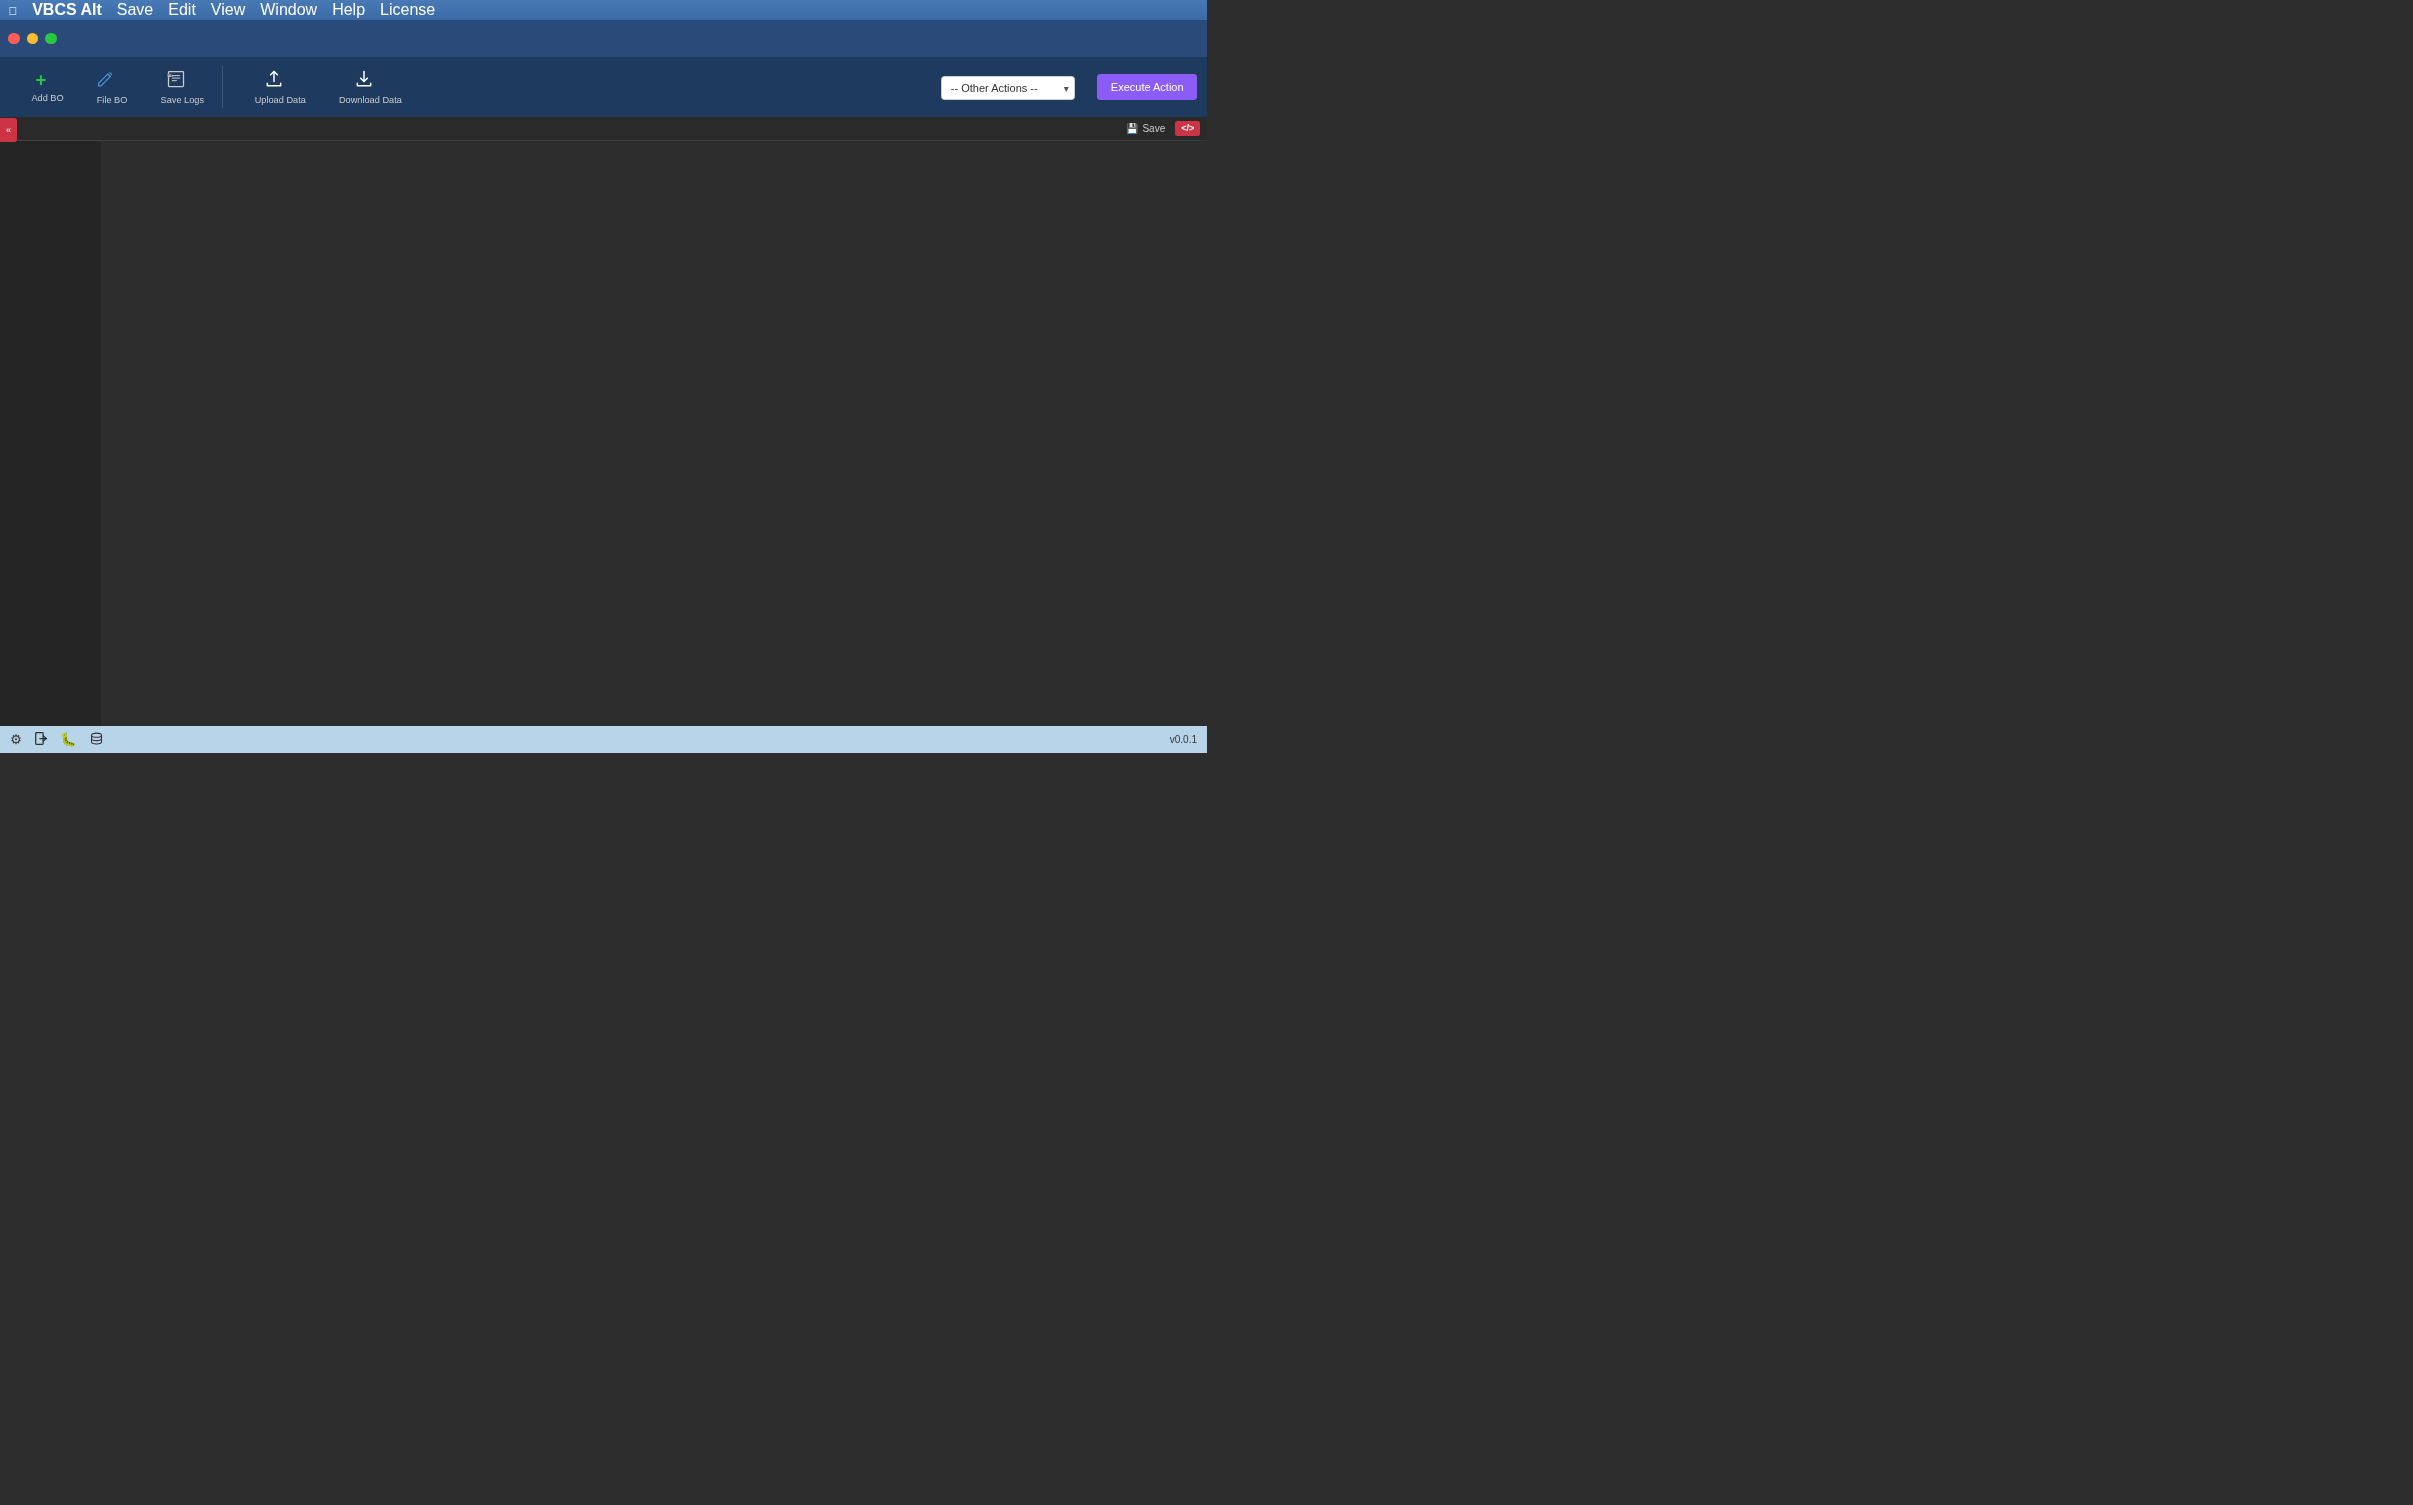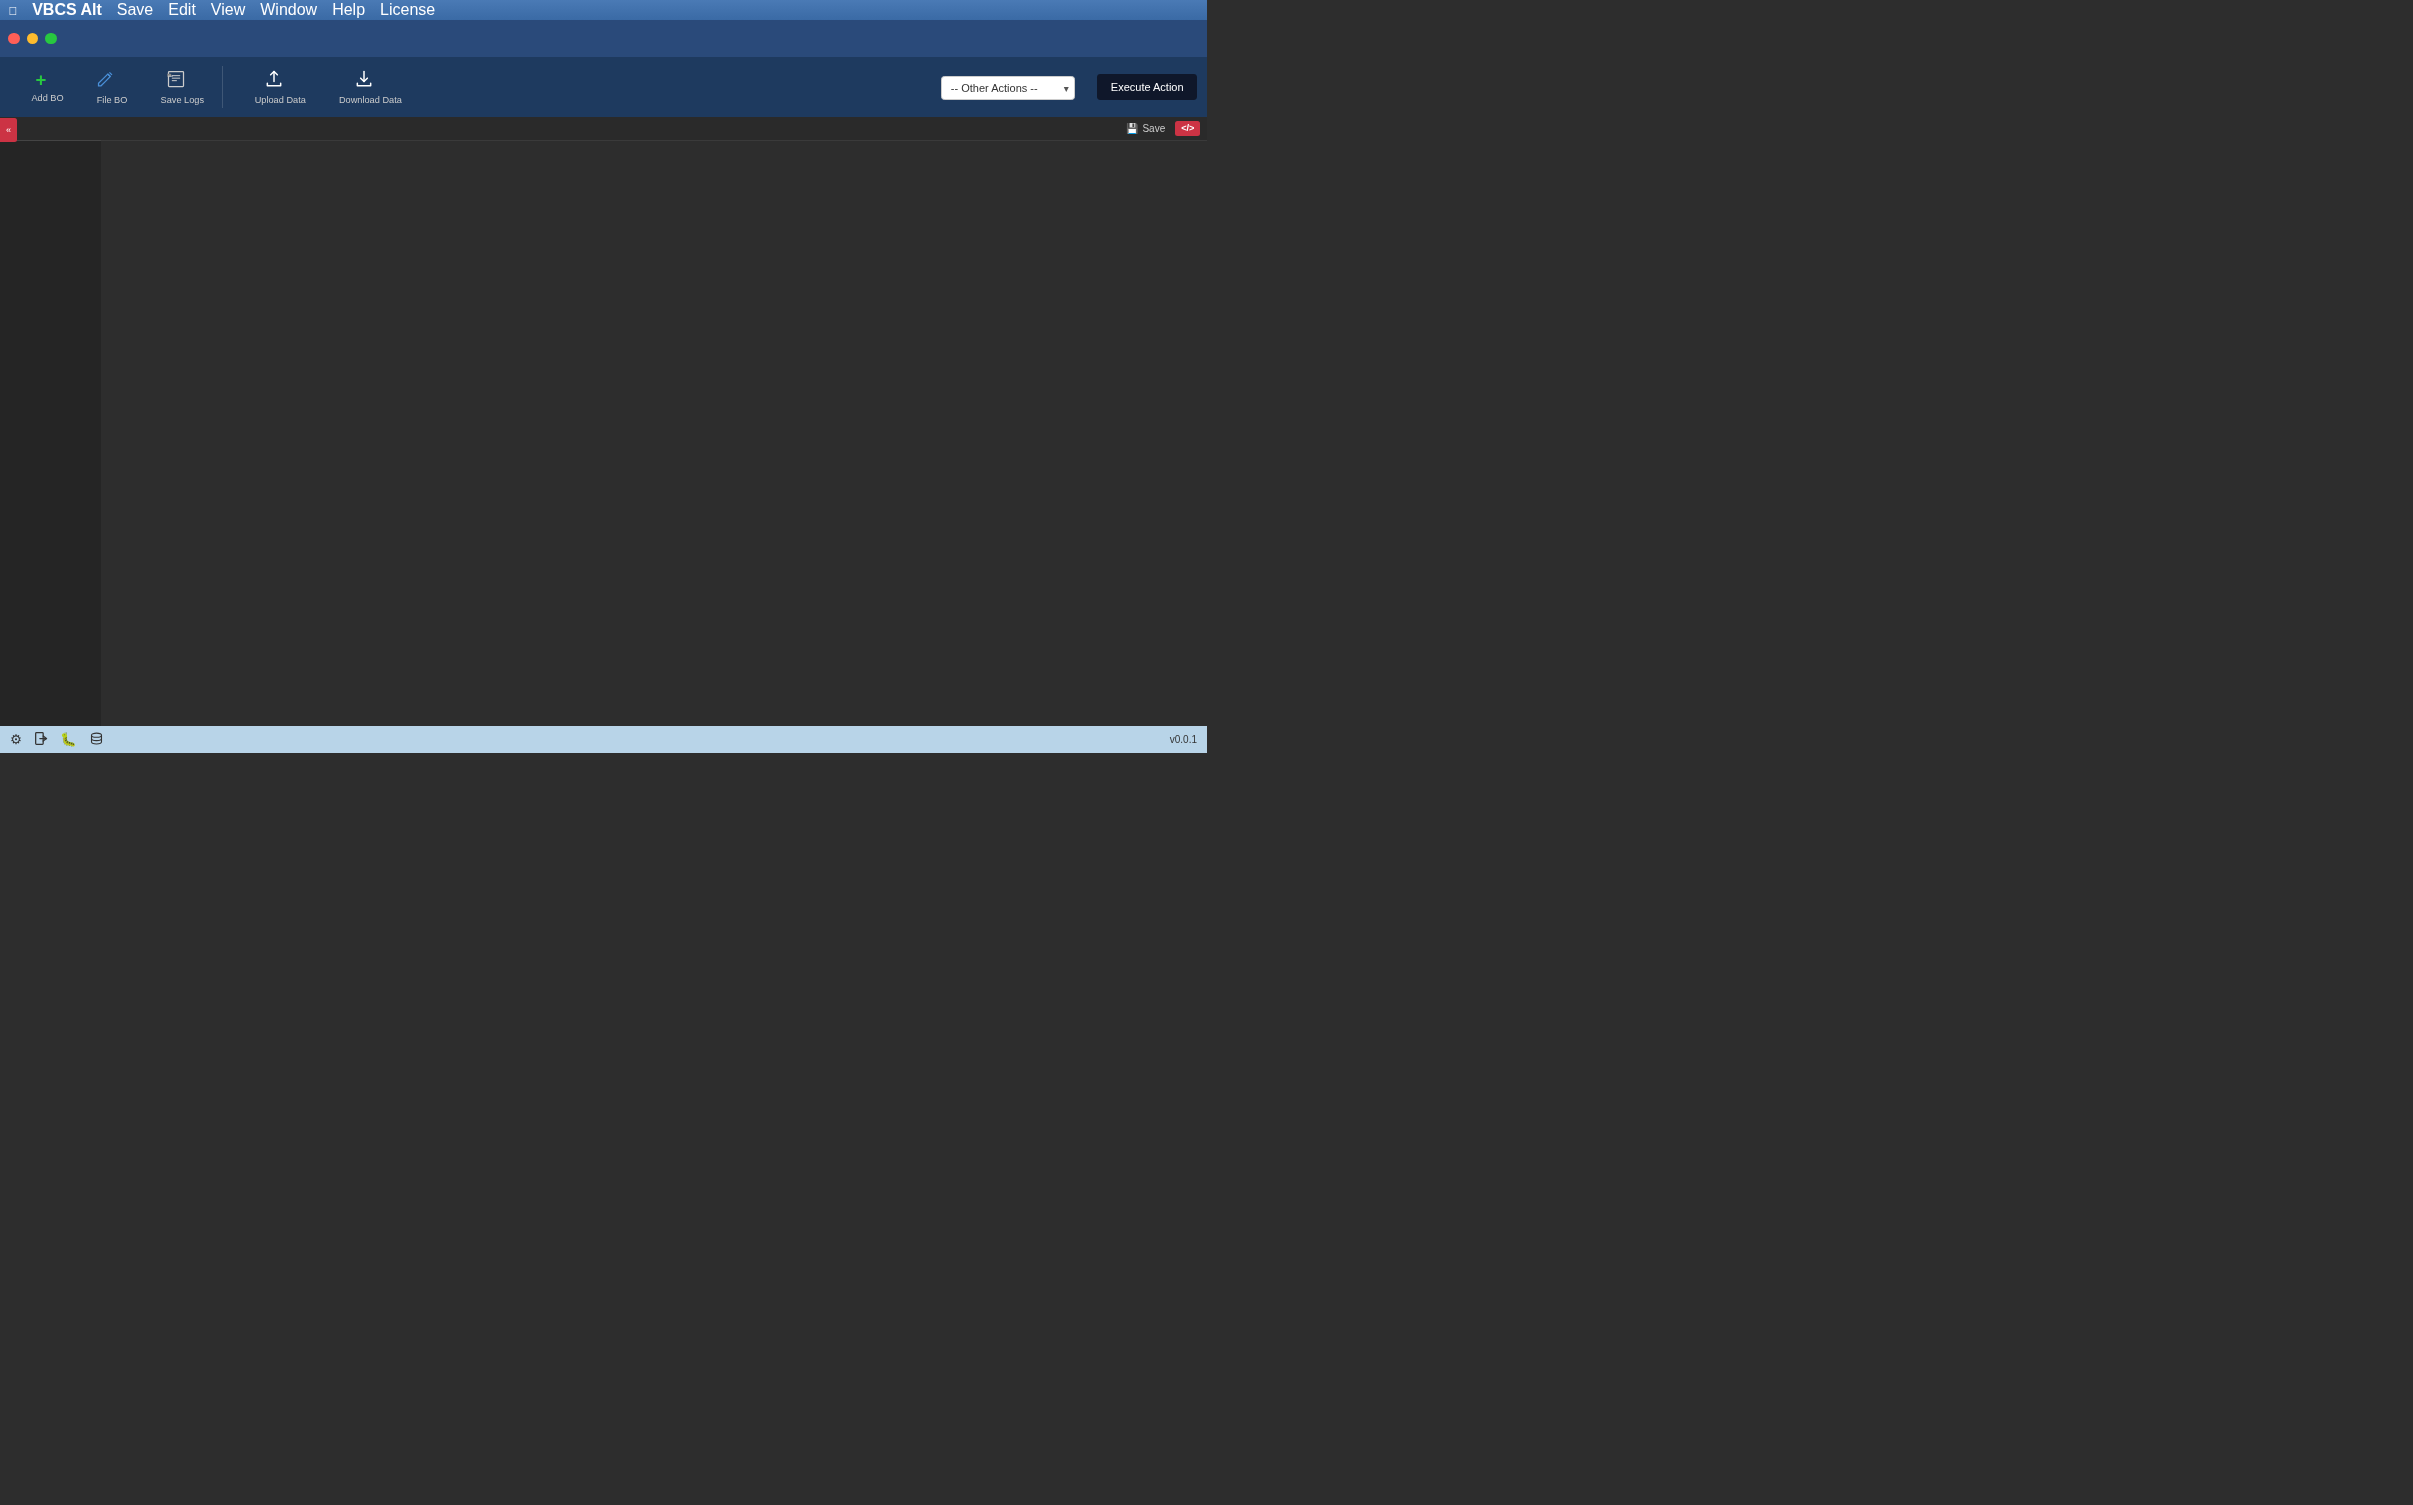--- a/index.html
+++ b/index.html
@@ -125,21 +125,21 @@
       content: '▾';
       position: absolute;
       right: 6.7px;
       top: 50%;
       transform: translateY(-50%);
       color: #555;
       pointer-events: none;
       font-size: 10px;
     }
     .execute-btn {
-      background: #0f172a;
+      background: #8b5cf6;
       color: white;
       border: none;
       border-radius: 3.4px;
       padding: 6.7px 13.4px;
       font-size: 11px;
       font-weight: 500;
       cursor: pointer;
     }
 
     

